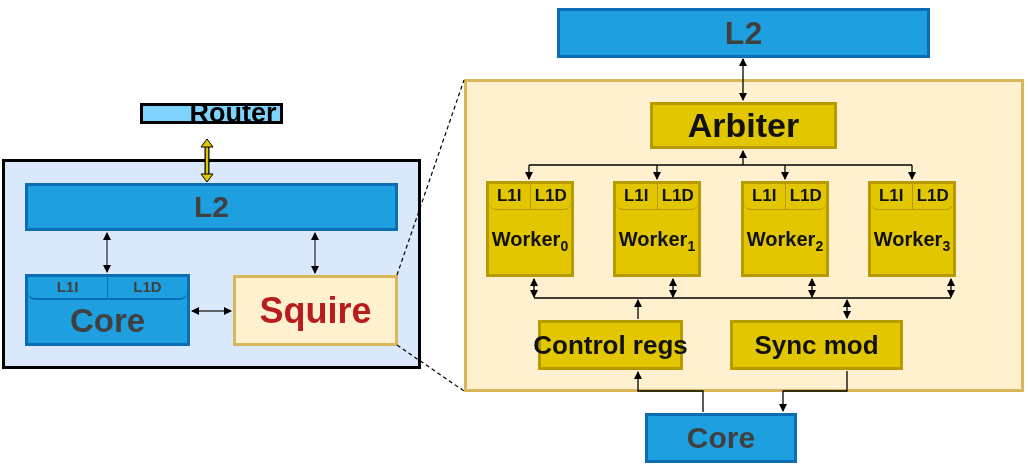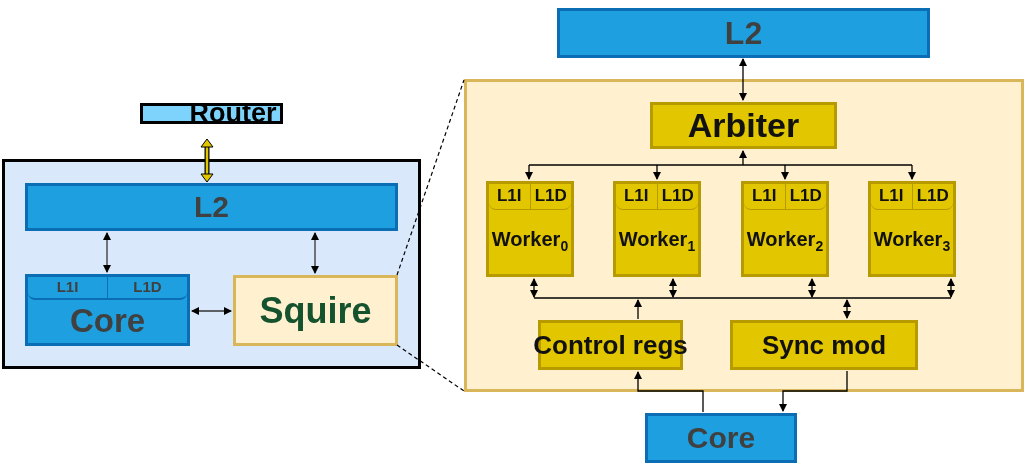--- a/index.html
+++ b/index.html
@@ -30,21 +30,21 @@
 
 <div class="abs blue" style="left:25px;top:274px;width:165px;height:72px;">
   <div class="l1row" style="height:21px;border-bottom:2px solid #0b6db3;">
     <div class="l1cell" style="font-size:15px;line-height:20px;border-right:1px solid #0b6db3;">L1I</div>
     <div class="l1cell" style="font-size:15px;line-height:20px;">L1D</div>
   </div>
   <div style="position:absolute;left:0;right:0;top:22px;bottom:0;text-align:center;font-size:33px;line-height:44px;">Core</div>
 </div>
 
 <div class="abs cream center" style="left:233px;top:275px;width:165px;height:71px;">
-  <span style="font-size:36px;font-weight:bold;color:#14532d;">Squire</span>
+  <span style="font-size:36px;font-weight:bold;color:#b91c1c;">Squire</span>
 </div>
 
 <div class="abs blue center" style="left:557px;top:8px;width:373px;height:50px;">
   <span style="font-size:32px;">L2</span>
 </div>
 
 <div class="abs cream" style="left:464px;top:79px;width:560px;height:313px;"></div>
 
 <div class="abs gold center" style="left:650px;top:102px;width:187px;height:47px;">
   <span style="font-size:34px;">Arbiter</span>
@@ -87,21 +87,21 @@
   </div>
   <div style="position:absolute;left:0;right:0;top:44px;text-align:center;font-size:20px;white-space:nowrap;">
     <span>Worker</span><sub>3</sub>
   </div>
 </div>
 
 <div class="abs gold center" style="left:538px;top:320px;width:145px;height:50px;">
   <span style="font-size:26px;white-space:nowrap;">Control regs</span>
 </div>
 
-<div class="abs gold center" style="left:730px;top:320px;width:188px;height:50px;">
+<div class="abs gold center" style="left:730px;top:320px;width:173px;height:50px;">
   <span style="font-size:26px;white-space:nowrap;">Sync mod</span>
 </div>
 
 <div class="abs blue center" style="left:645px;top:413px;width:152px;height:50px;">
   <span style="font-size:30px;">Core</span>
 </div>
 
 <svg class="wires" width="1028" height="473" viewBox="0 0 1028 473">
   <defs>
     <marker id="ah" markerWidth="8" markerHeight="8" refX="7" refY="4" orient="auto-start-reverse" markerUnits="userSpaceOnUse">

